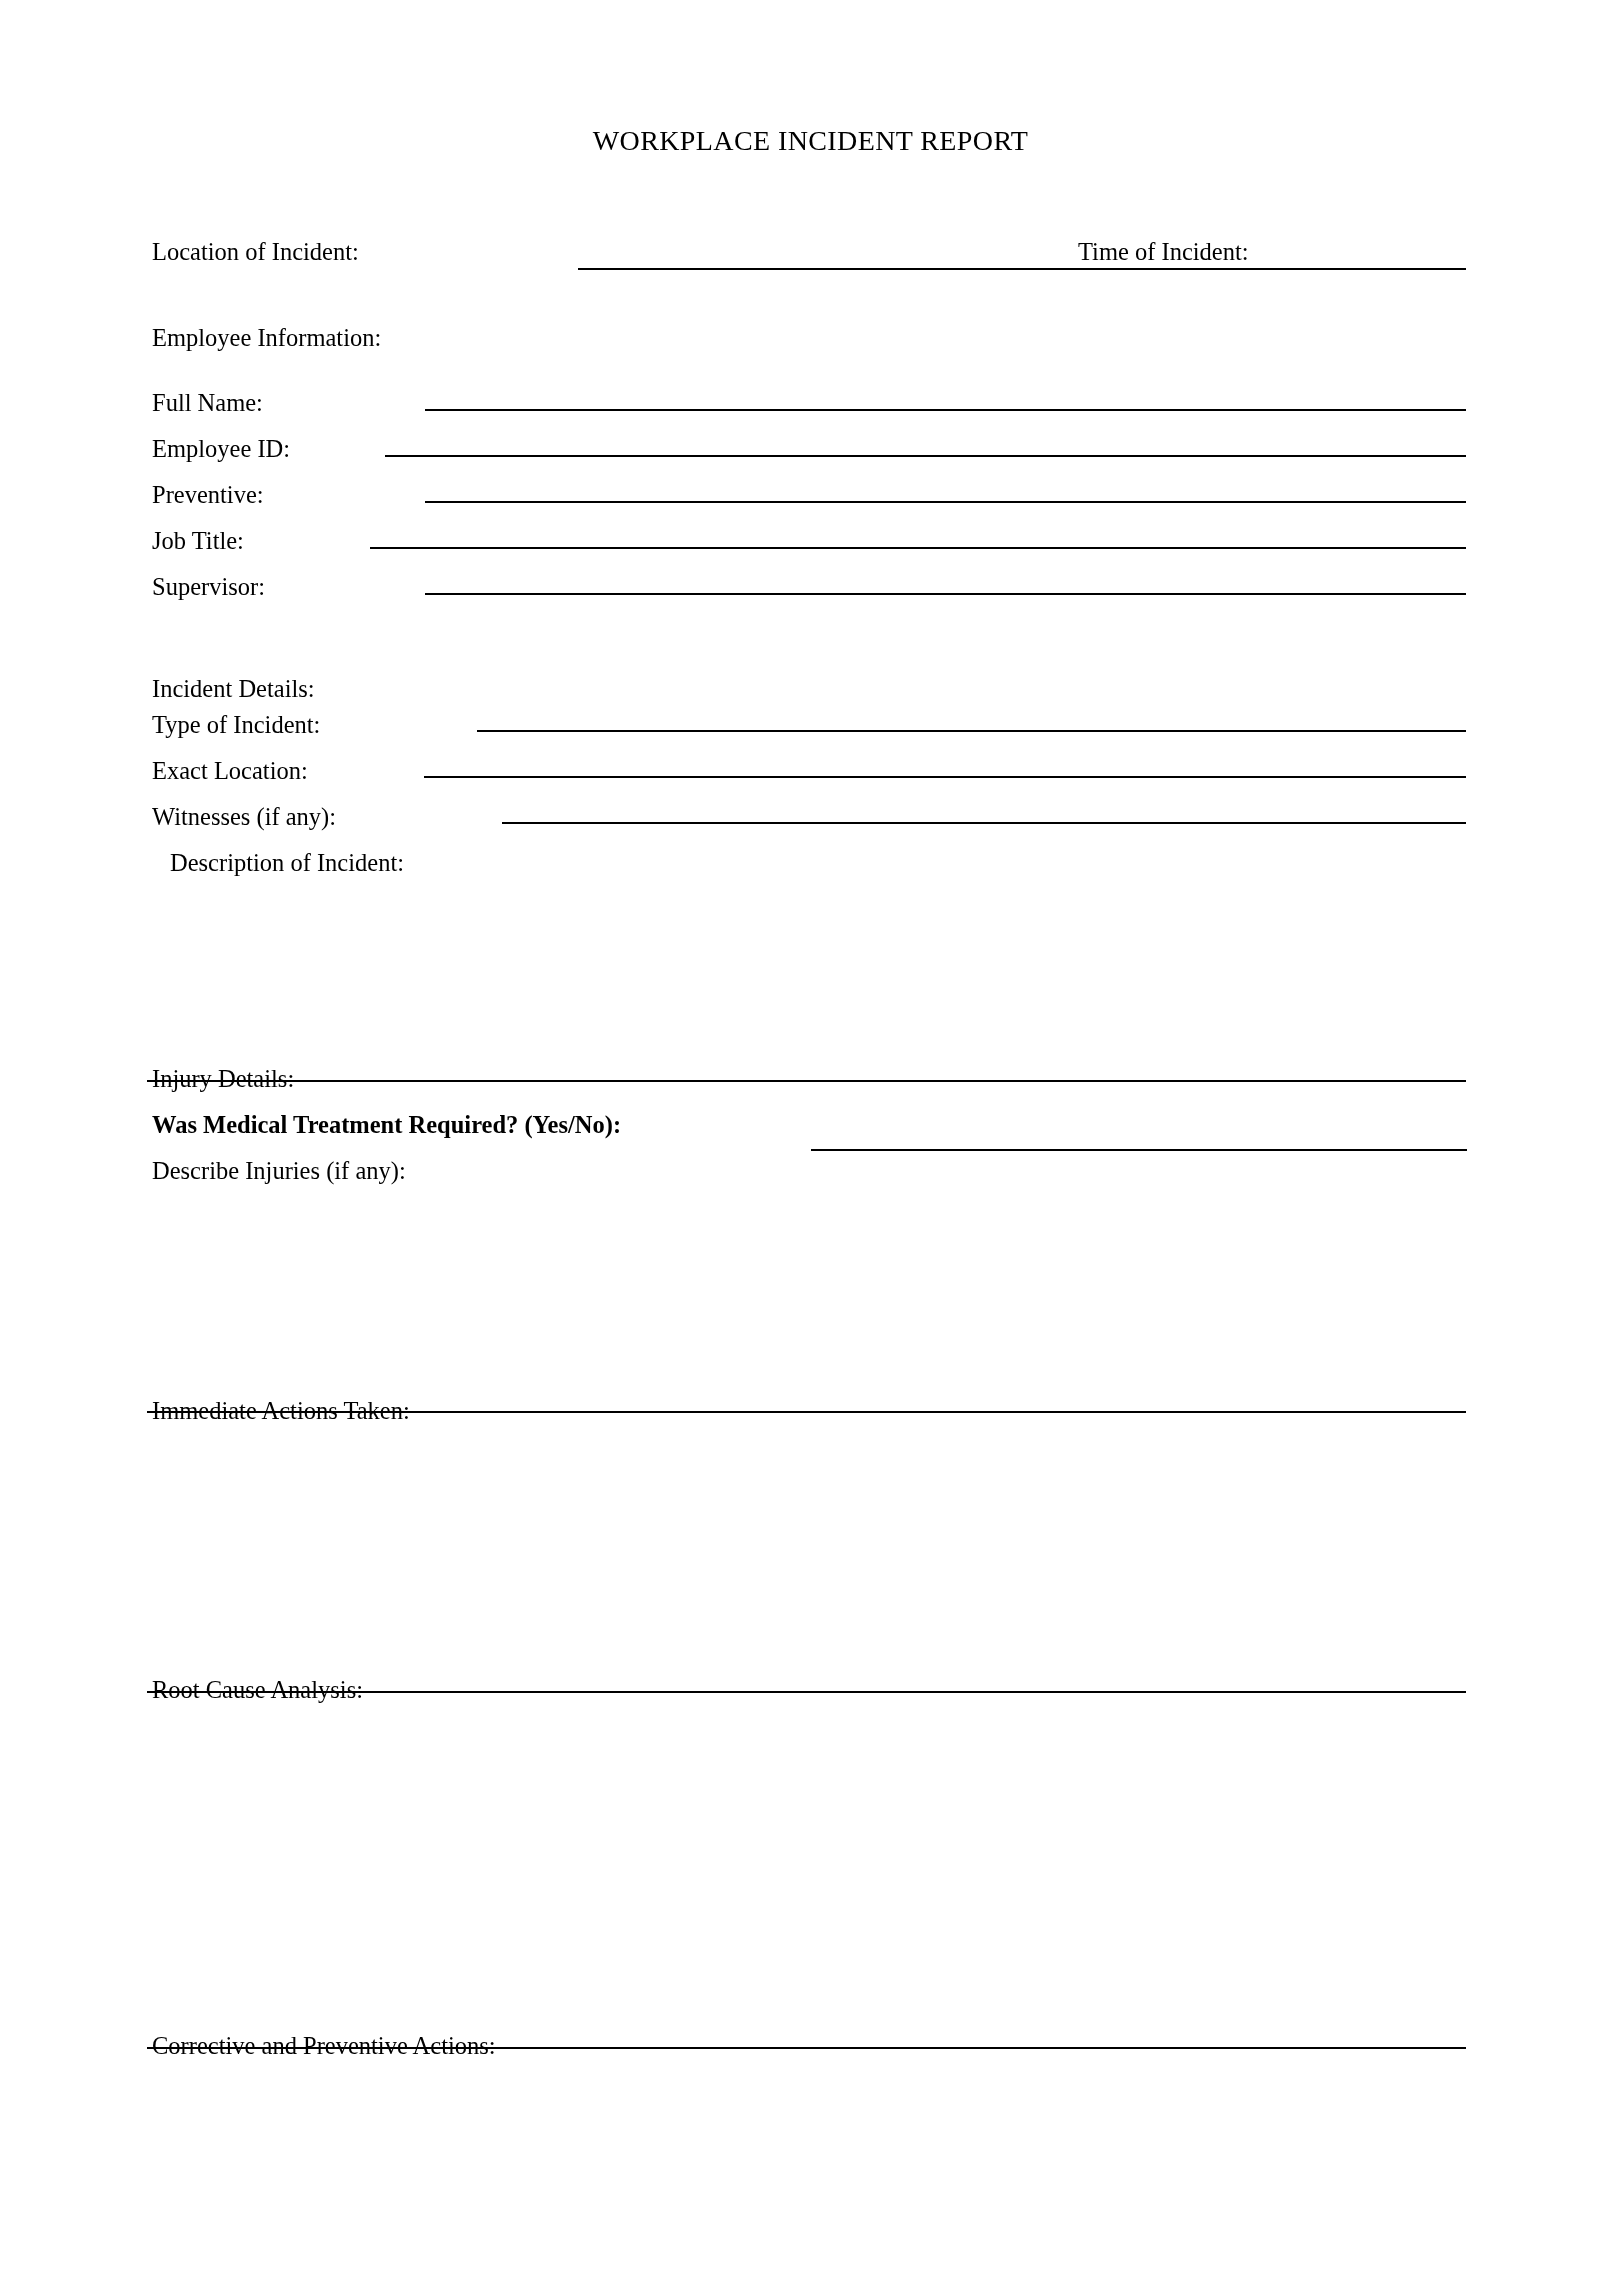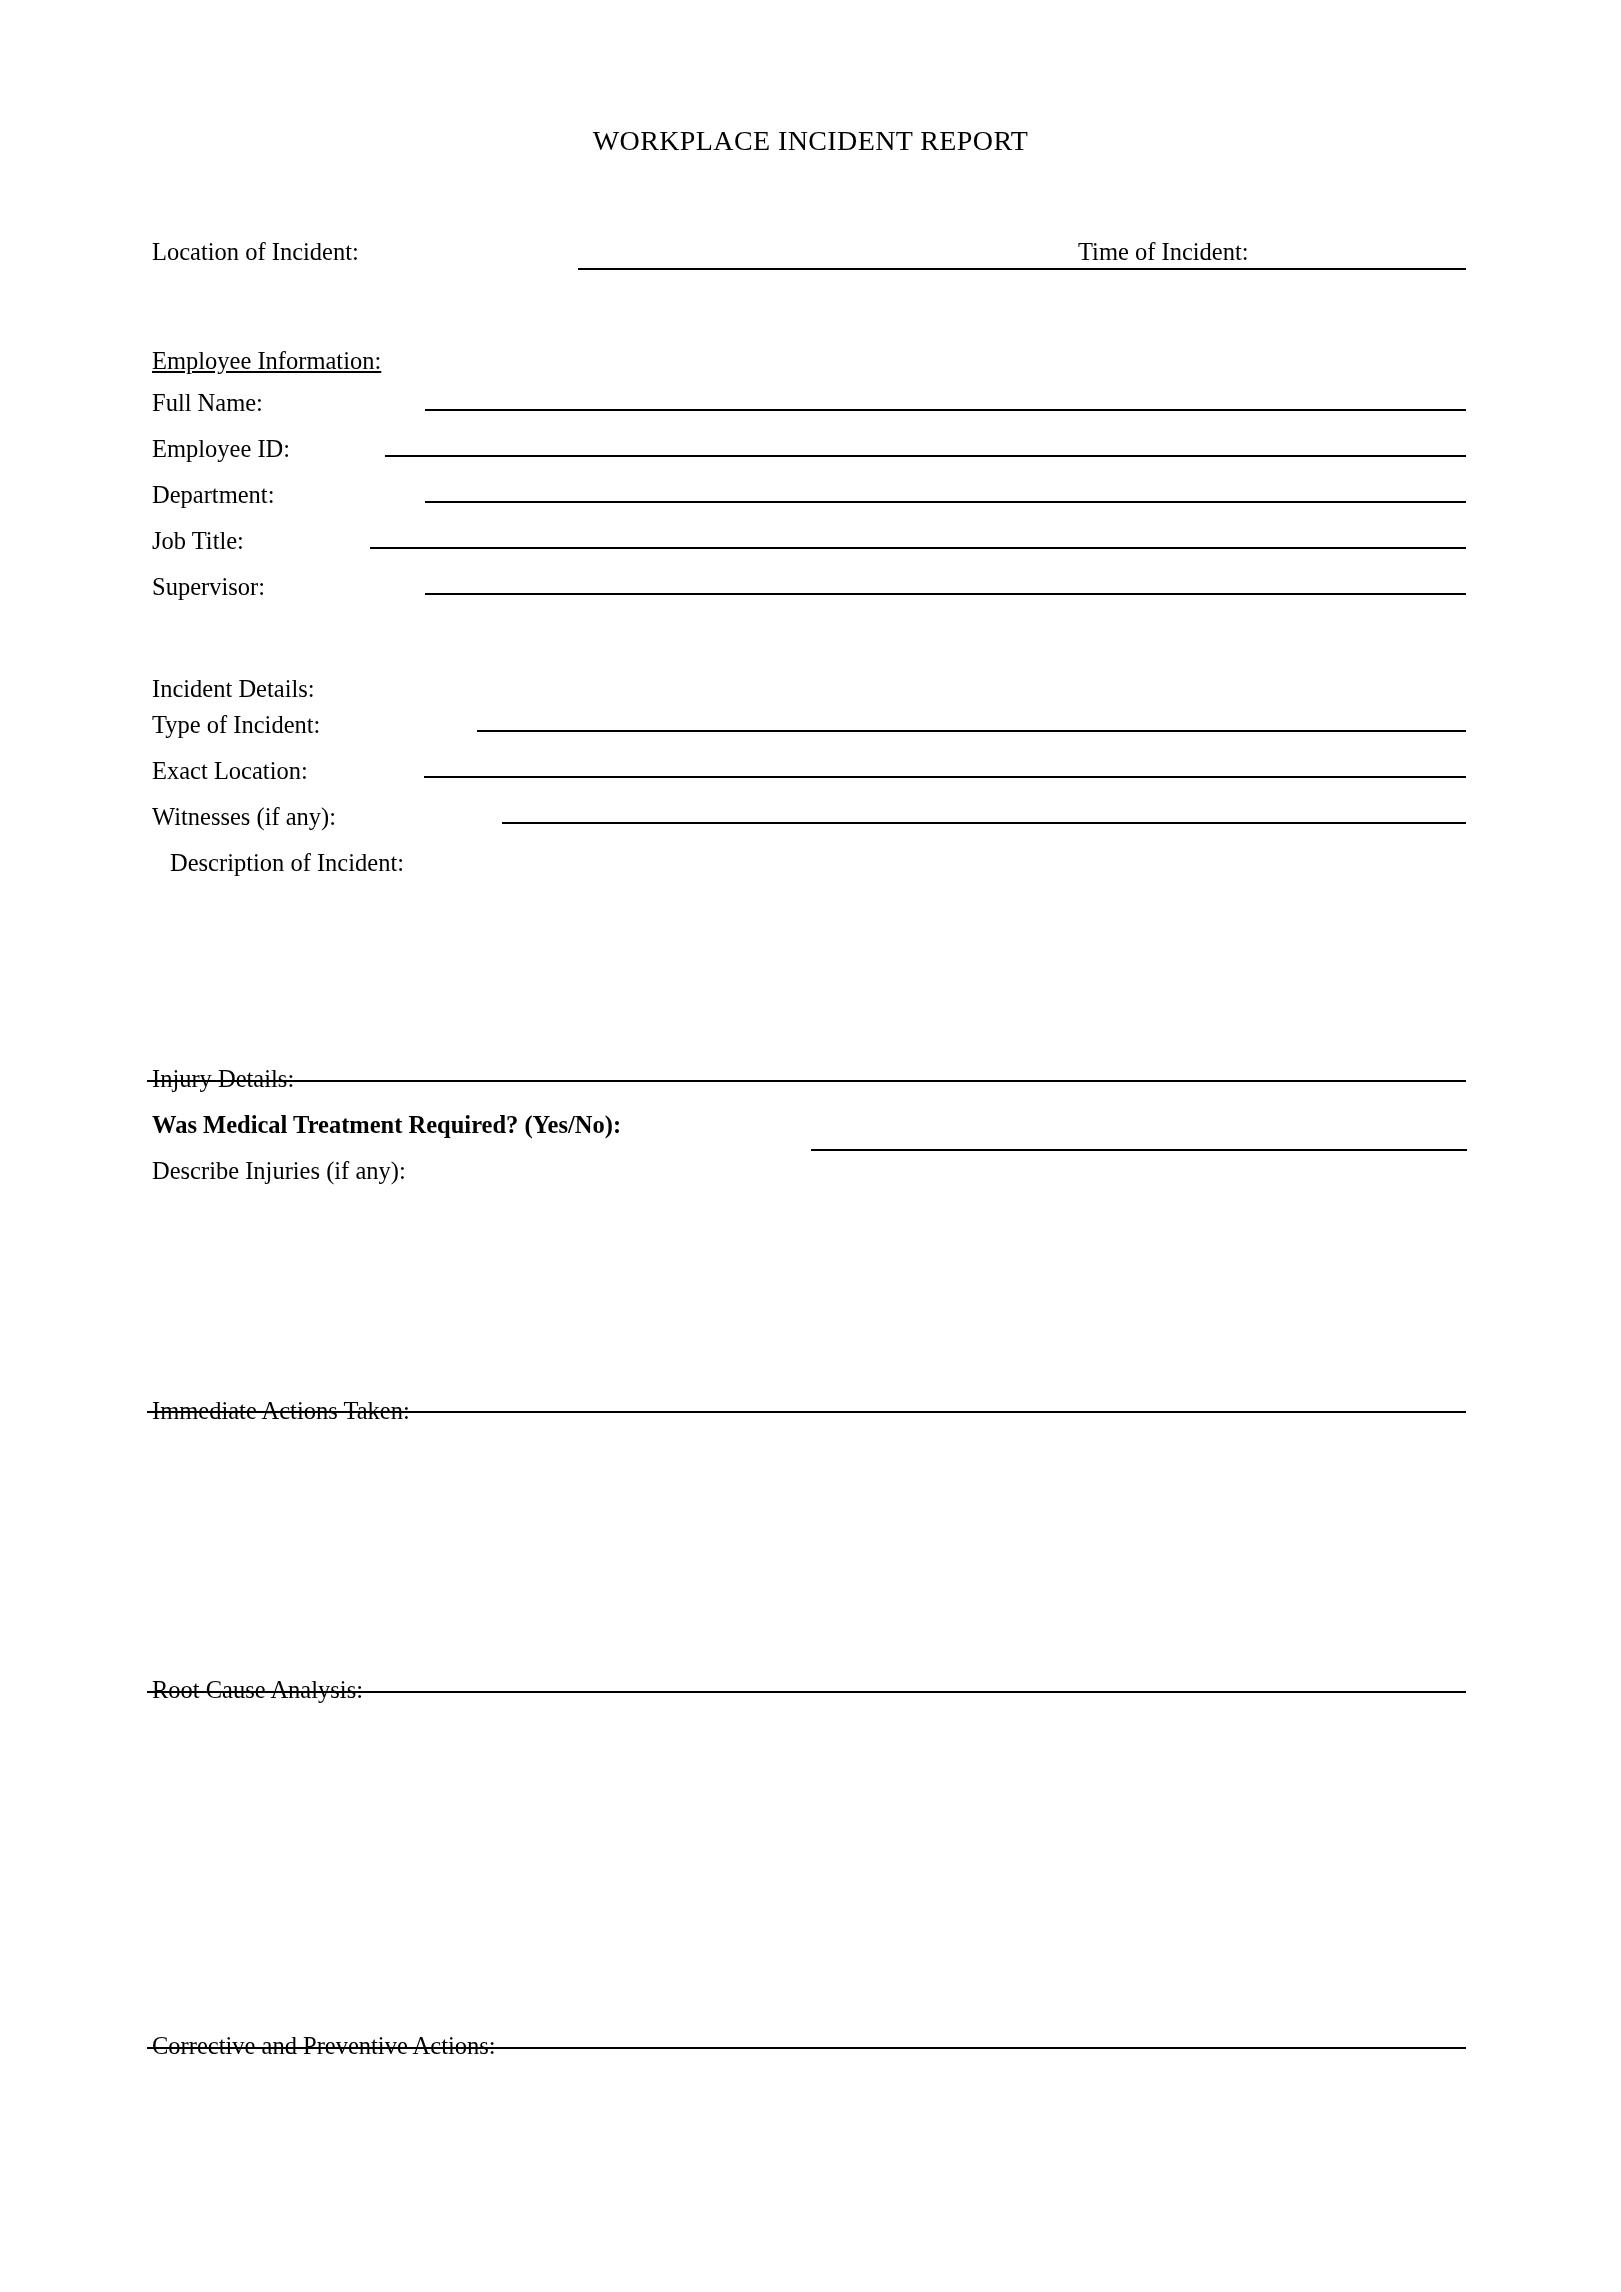--- a/index.html
+++ b/index.html
@@ -70,29 +70,29 @@
 <body>
 
 <div class="page">
 
   <div class="doc-title">WORKPLACE INCIDENT REPORT</div>
 
   <div class="lbl" style="left:152px; top:238px;">Location of Incident:</div>
   <div class="lbl" style="left:1078px; top:238px;">Time of Incident:</div>
   <div class="rule" style="left:578px; top:268px; width:888px;"></div>
 
-  <div class="lbl" style="left:152px; top:347px;text-decoration:underline;">Employee Information:</div>
+  <div class="lbl" style="left:152px; top:324px;">Employee Information:</div>
 
   <div class="lbl" style="left:152px; top:389px;">Full Name:</div>
   <div class="rule" style="left:425px; top:409px; width:1041px;"></div>
 
   <div class="lbl" style="left:152px; top:435px;text-align:right;">Employee ID:</div>
   <div class="rule" style="left:385px; top:455px; width:1081px;"></div>
 
-  <div class="lbl" style="left:152px; top:481px;">Department:</div>
+  <div class="lbl" style="left:152px; top:481px;">Preventive:</div>
   <div class="rule" style="left:425px; top:501px; width:1041px;"></div>
 
   <div class="lbl" style="left:152px; top:527px;">Job Title:</div>
   <div class="rule-thin" style="left:370px; top:547px; width:1096px;"></div>
 
   <div class="lbl" style="left:152px; top:573px;">Supervisor:</div>
   <div class="rule" style="left:425px; top:593px; width:1041px;"></div>
 
   <div class="lbl" style="left:152px; top:665px;margin-top:10px;">Incident Details:</div>
 

